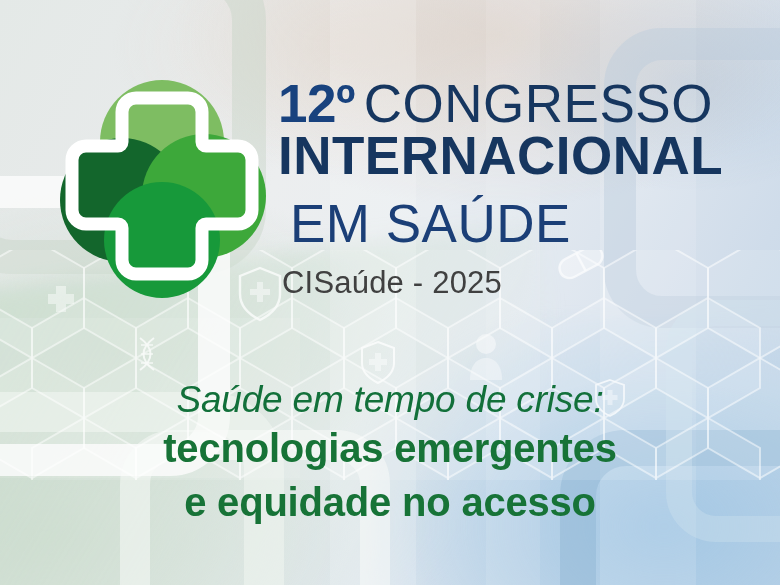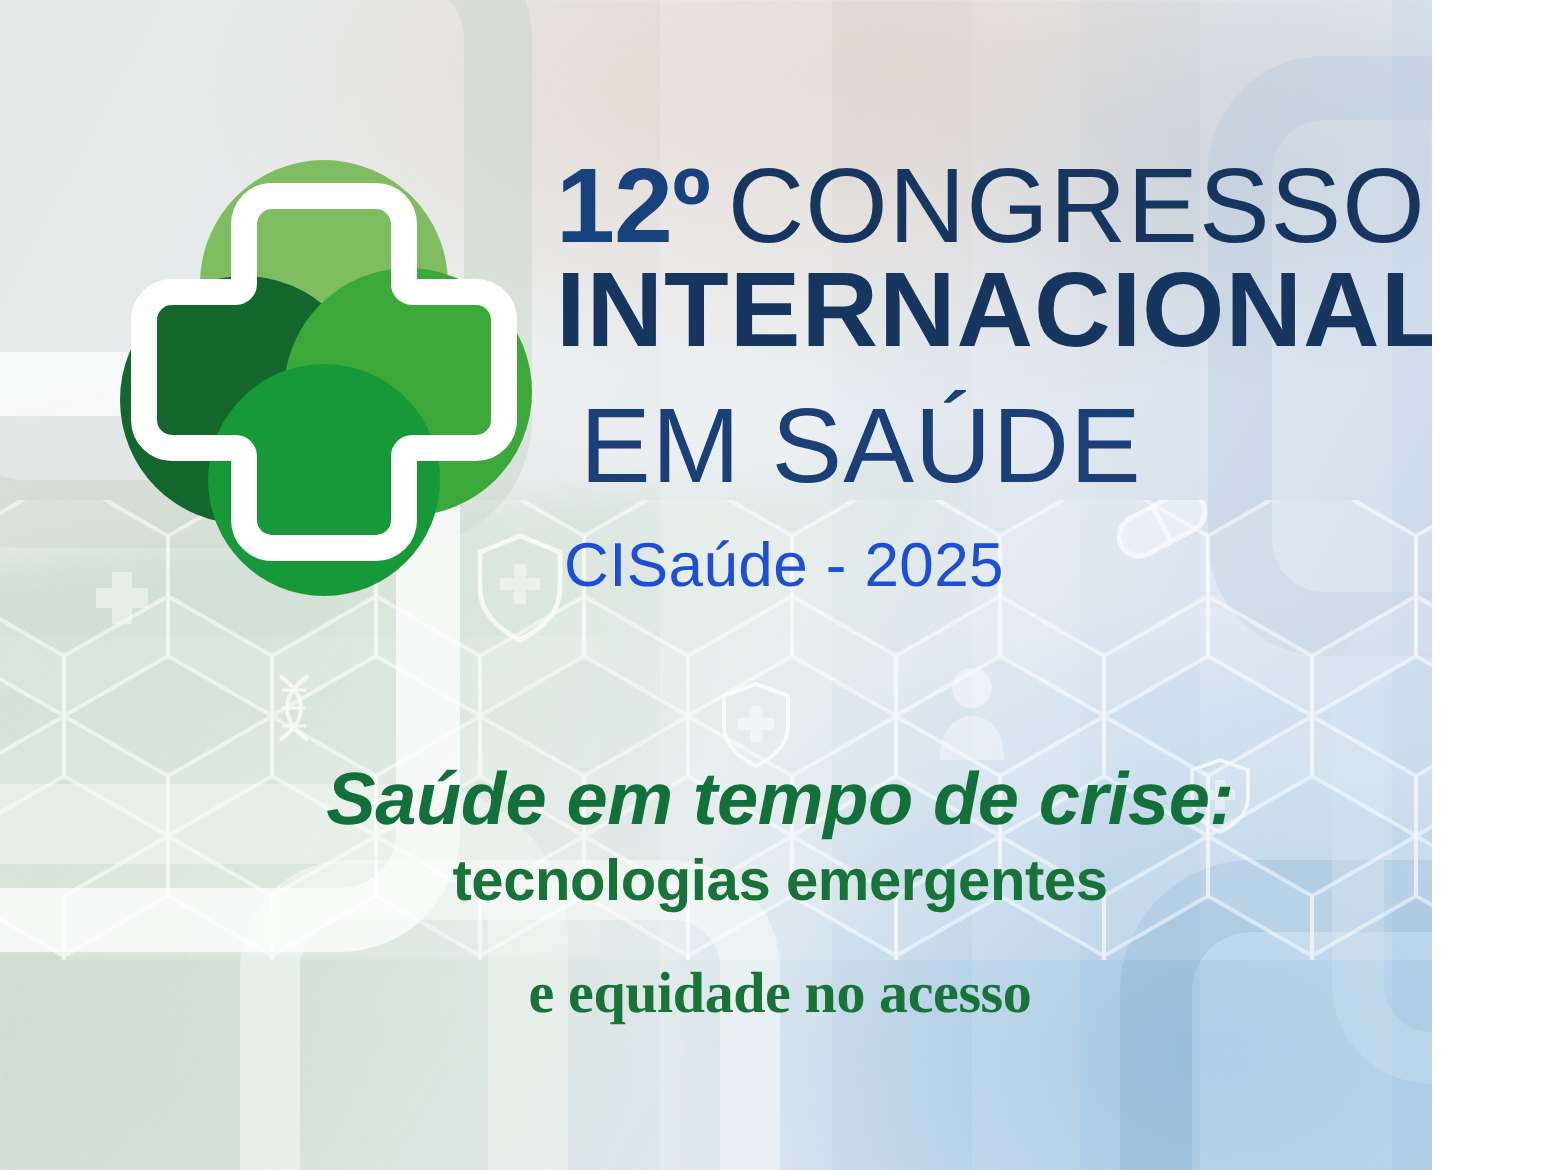--- a/index.html
+++ b/index.html
@@ -1,21 +1,21 @@
 <!DOCTYPE html>
 <html lang="pt-BR"><head>
 <meta charset="utf-8">
 <title>CISaúde 2025</title>
 <style>
   html,body{margin:0;padding:0;background:#ffffff;}
   body{font-family:"Liberation Sans",sans-serif;}
 
   .poster{
     position:relative;
-    width:716px;height:585px;
+    width:780px;height:585px;
     overflow:hidden;
     background:#e9edf0;
   }
 
   
   .bg-base{
     position:absolute;inset:0;
     background:
       linear-gradient(118deg,
         #e4e9e7 0%,
@@ -114,47 +114,47 @@
   .line3{
     font-family:"Liberation Sans",sans-serif;
     font-size:53px;font-weight:400;color:#1b3f77;
     letter-spacing:0.5px;
     line-height:1.08;
     margin:12px;
     white-space:nowrap;
   }
   .subtitle{
     font-family:"Liberation Sans",sans-serif;
-    font-size:31px;font-weight:400;color:#1d4ed8;
+    font-size:31px;font-weight:400;color:#404040;
     letter-spacing:0.2px;
     margin:9px 0 0 4px;
     white-space:nowrap;
   }
 
   .theme{
     position:absolute;left:0;top:378px;width:780px;
     text-align:center;
   }
   .theme .t1{
     font-family:"Liberation Sans",sans-serif;
-    font-style:italic;font-weight:700;
+    font-style:italic;font-weight:400;
     font-size:37px;color:#12703a;
     letter-spacing:-0.2px;
     line-height:1.18;
     margin:0;
   }
   .theme .t2,.theme .t3{
     font-family:"Liberation Sans",sans-serif;
     font-weight:700;
-    font-size:29px;color:#177337;
+    font-size:40px;color:#177337;
     letter-spacing:-0.2px;
     line-height:1.32;
     margin:0;
   }
-  .theme .t3{margin-top:18px;font-family:Liberation Serif, serif;}
+  .theme .t3{margin-top:2px;}
 </style>
 </head>
 <body>
 
 <div class="poster">
 
   <div class="bg-base"></div>
   <div class="bg-photo"></div>
   <div class="bg-greenwash"></div>
   <div class="bg-bluewash"></div>

